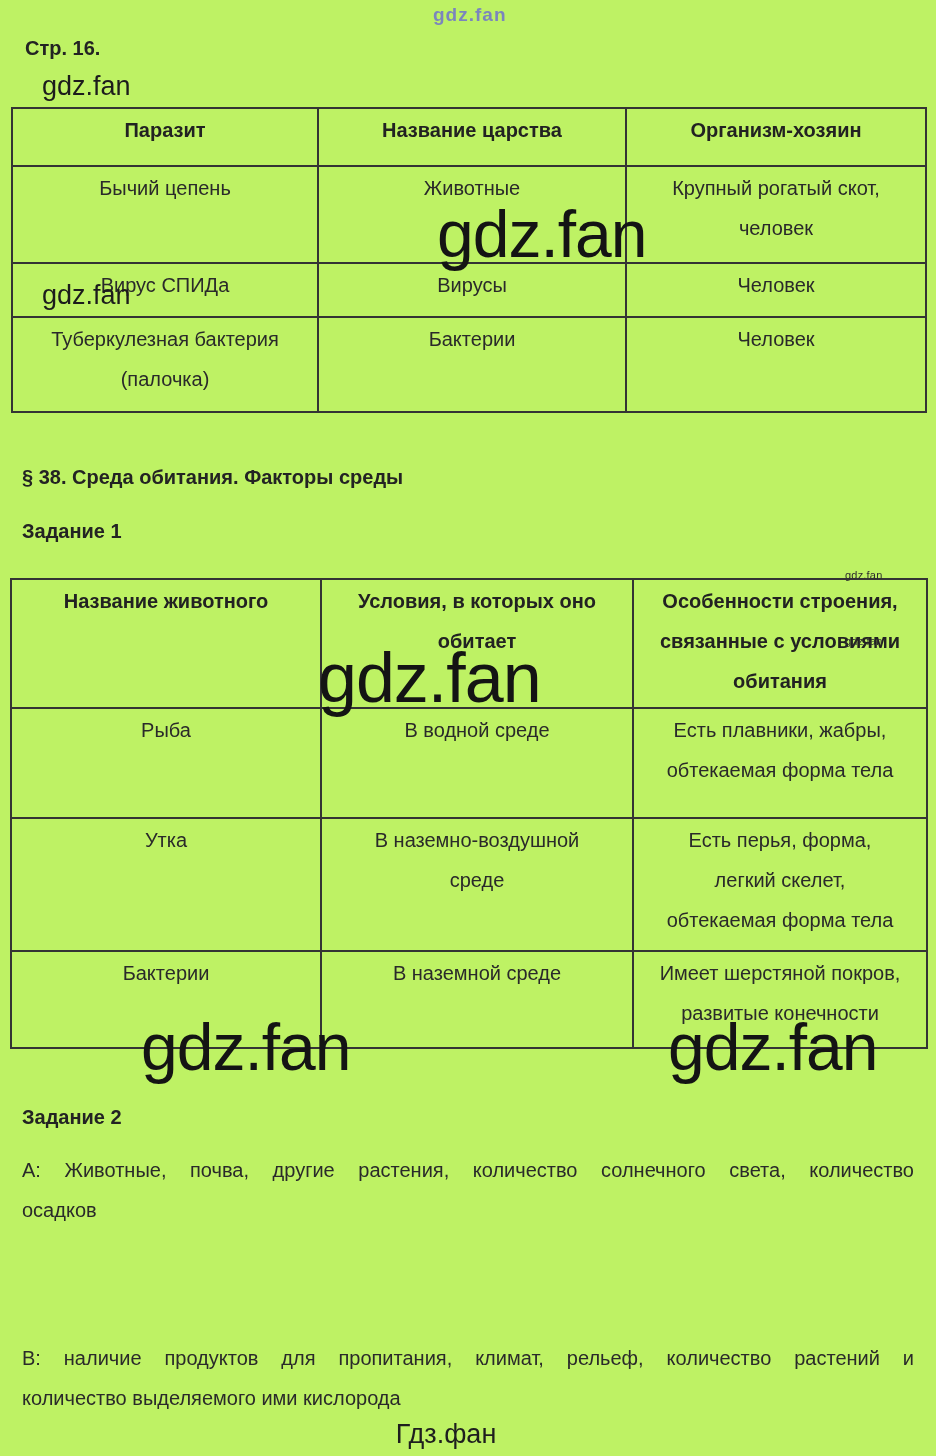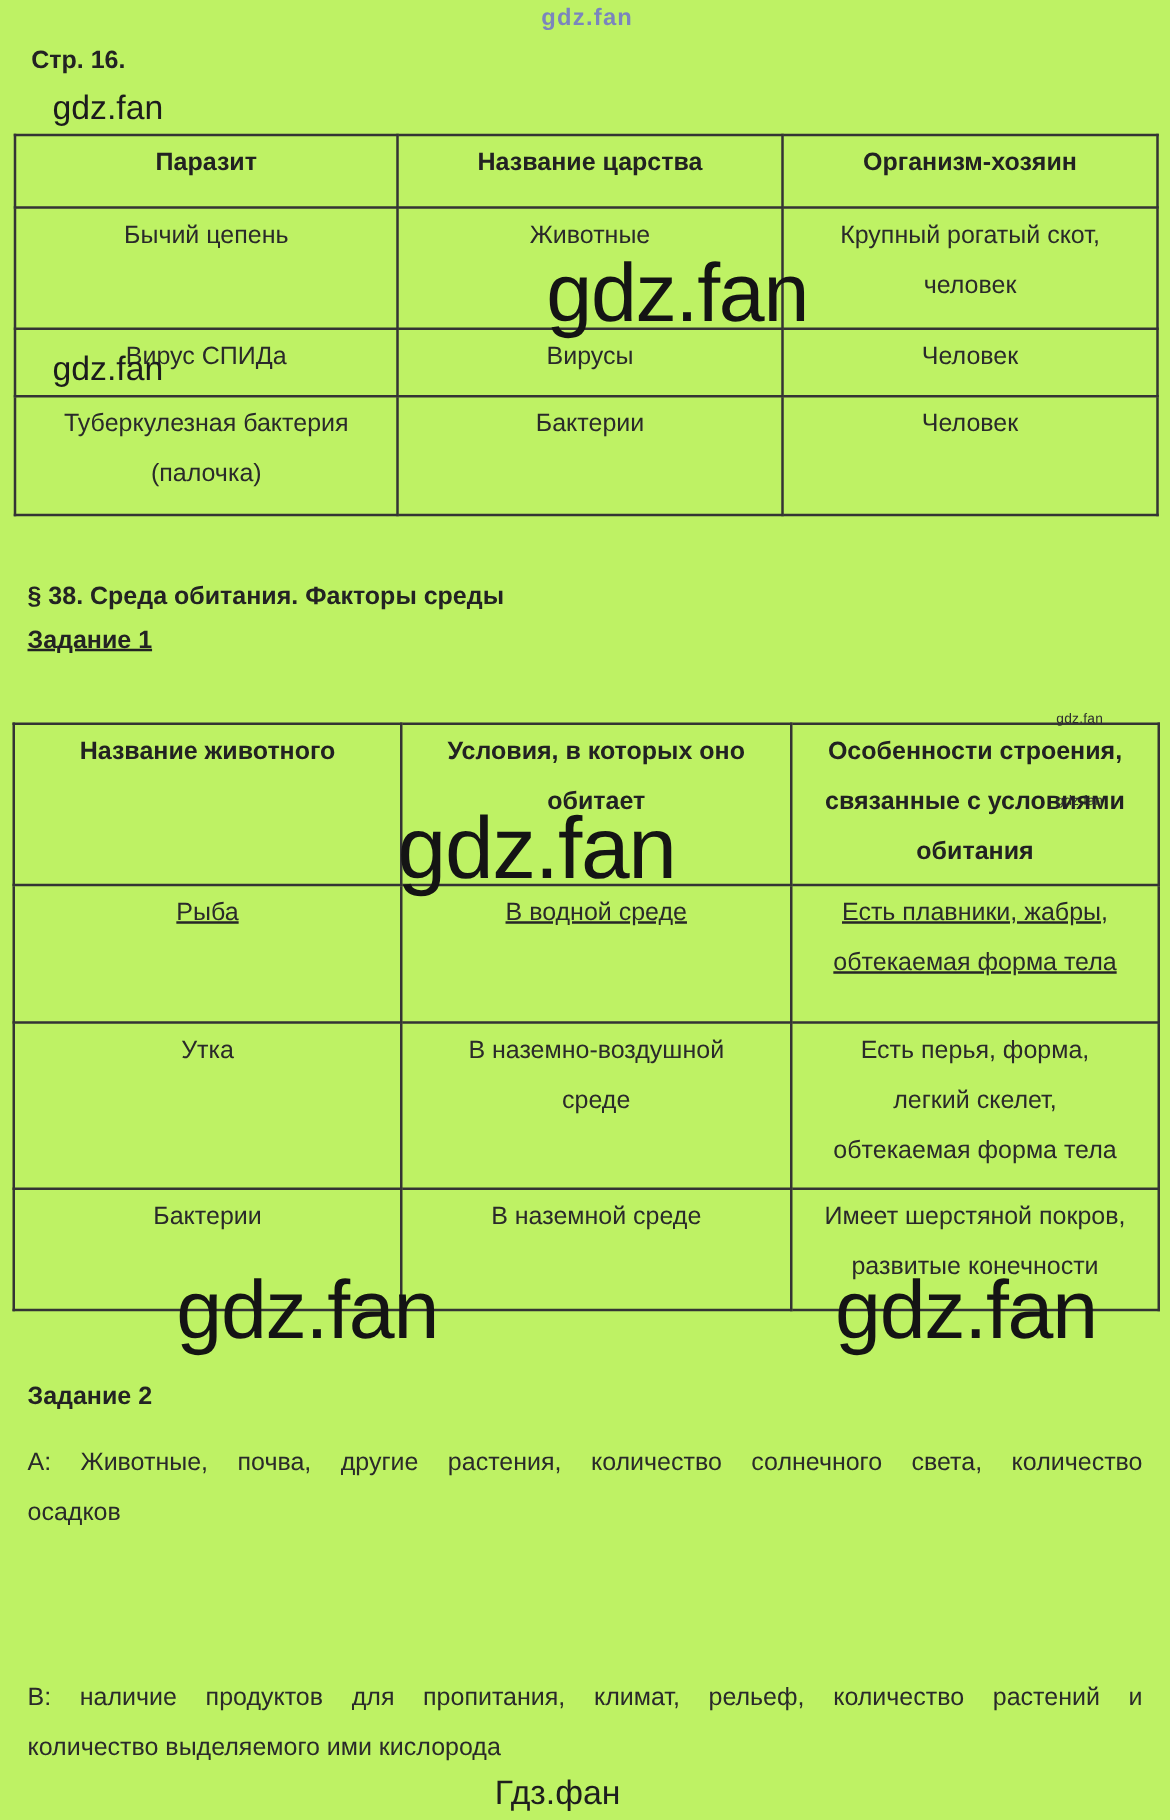--- a/index.html
+++ b/index.html
@@ -38,21 +38,21 @@
     font-size:20px;
     line-height:40px;
     padding:1px 6px 0 6px;
     color:#2a2a2a;
     overflow:hidden;
   }
   table.tbl th{font-weight:700;color:#222222;}
   .t1{left:11px;top:107px;width:914px;}
   .t2{left:10px;top:578px;width:916px;}
   tr.t1h{height:58px;} tr.t1r1{height:97px;} tr.t1r2{height:54px;} tr.t1r3{height:95px;}
-  tr.t2h{height:129px;} tr.t2r1{height:110px;text-decoration:underline;} tr.t2r2{height:133px;border-radius:16px;} tr.t2r3{height:97px;}
+  tr.t2h{height:129px;} tr.t2r1{height:110px;} tr.t2r2{height:133px;border-radius:16px;} tr.t2r3{height:97px;}
   
   .para{
     left:22px;width:892px;
     font-size:20px;line-height:40px;color:#2a2a2a;
   }
   .para .j{text-align:justify;text-align-last:justify;}
   .para .l2{text-align:left;}
   .footer-brand{
     left:0;top:1419px;width:892px;
     text-align:center;font-size:27px;color:#1e1e1e;
@@ -121,21 +121,21 @@
             <div>Человек</div>
           </td>
     </tr>
   </tbody>
     </table>
 
   <div class="abs wm-big" style="left:437px;top:201px;">gdz.fan</div>
   <div class="abs wm-inline" style="left:42px;top:282px;">gdz.fan</div>
 
   <div class="abs h-bold" style="left:22px;top:465px;">§ 38. Среда обитания. Факторы среды</div>
-  <div class="abs h-bold" style="left:22px;top:500px;text-decoration:underline;">Задание 1</div>
+  <div class="abs h-bold" style="left:22px;top:519px;">Задание 1</div>
 
   <table class="tbl t2">
     <colgroup>
         <col style="width:310px">
         <col style="width:312px">
         <col style="width:294px">
       </colgroup>
     <tbody>
         <tr class="t2h">
       <th>

